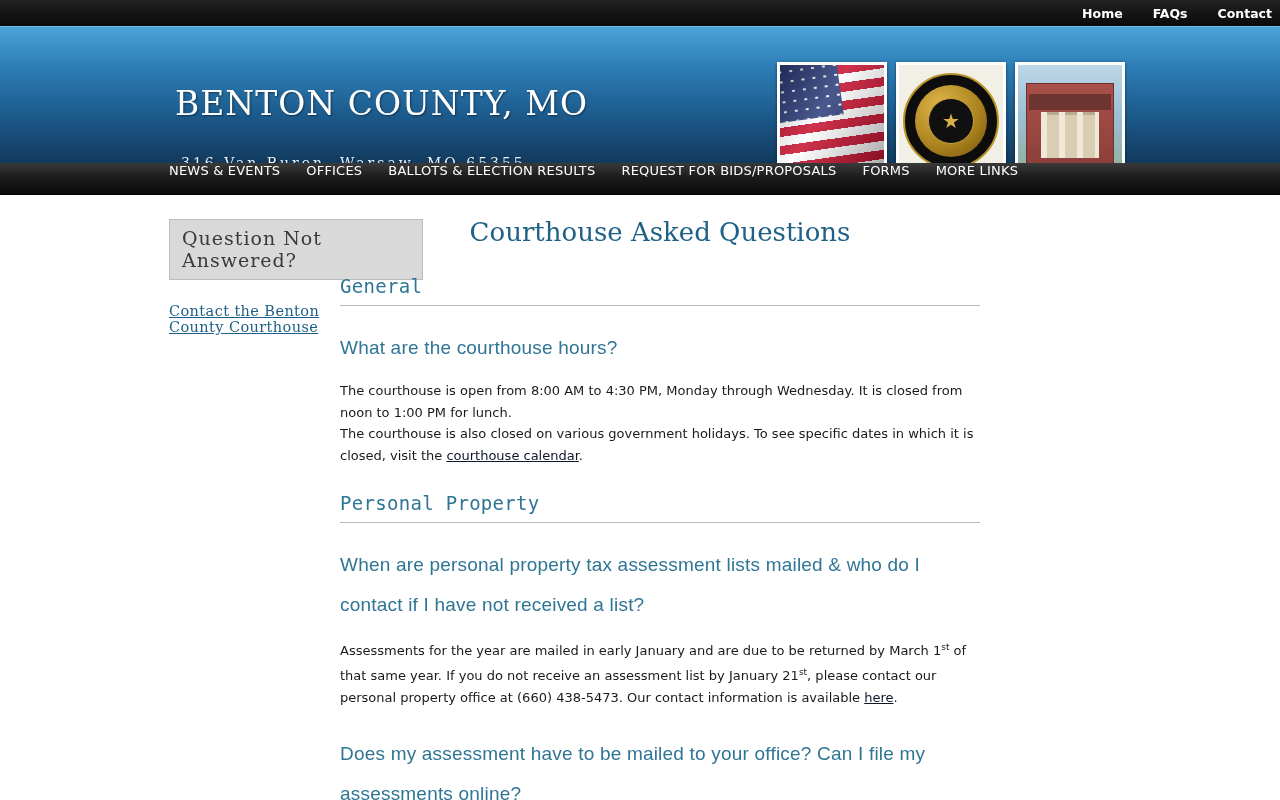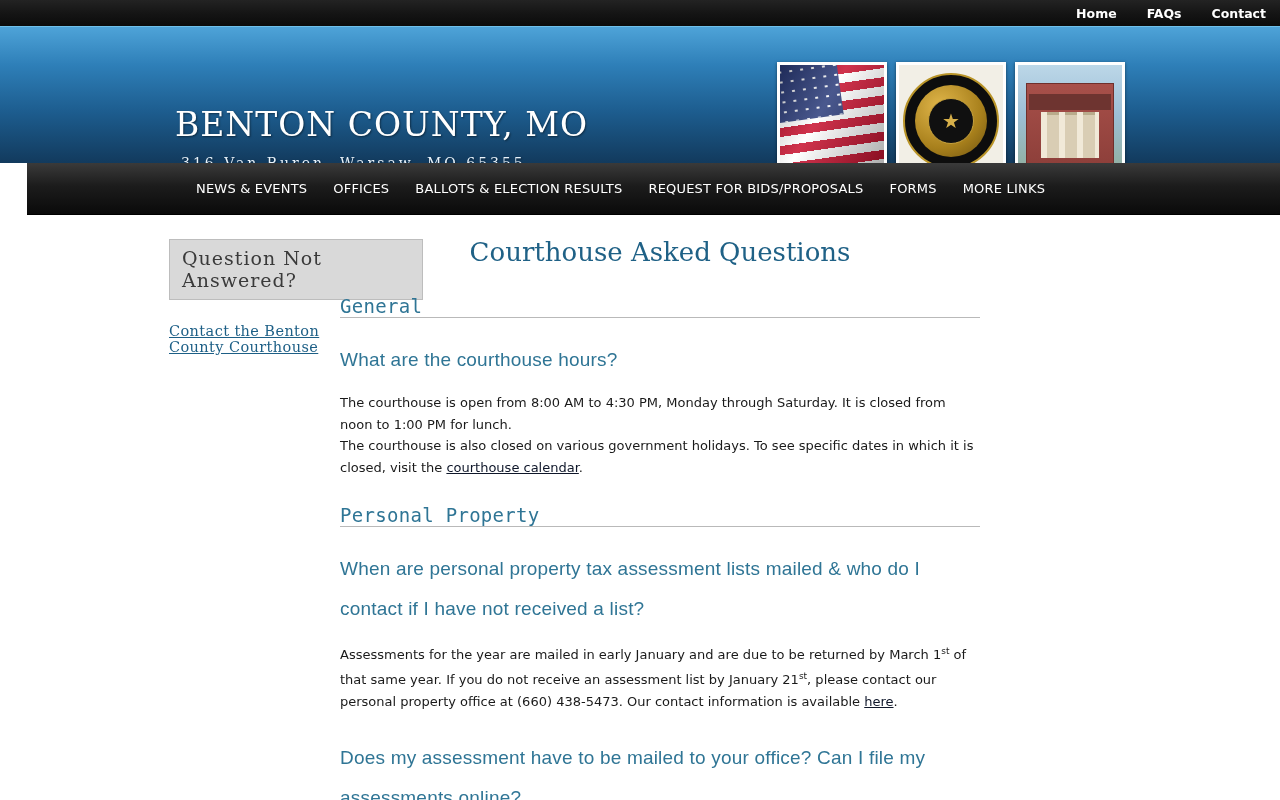--- a/index.html
+++ b/index.html
@@ -11,21 +11,21 @@
     overflow: hidden;
   }
 
   
   .topbar {
     height: 26px;
     background: linear-gradient(to bottom, #232323 0%, #151515 50%, #0b0b0b 100%);
     display: flex;
     align-items: center;
     justify-content: flex-end;
-    padding-right: 14px;
+    padding-right: 8px;
   }
   .topbar a {
     color: #ffffff;
     font-size: 12.5px;
     font-weight: bold;
     text-decoration: none;
     margin-left: 30px;
     font-family: "DejaVu Sans", sans-serif;
   }
 
@@ -33,21 +33,21 @@
   .banner {
     position: relative;
     height: 137px;
     background: linear-gradient(to bottom, #4ea3d8 0%, #2e7fb8 28%, #1d5d8f 62%, #123a5d 100%);
     border-top: 1px solid #6fc0ea;
     overflow: hidden;
   }
   .banner-title {
     position: absolute;
     left: 175px;
-    top: 81px;
+    top: 60px;
     color: #ffffff;
     font-family: "DejaVu Serif", serif;
     font-size: 33px;
     letter-spacing: 1px;
     line-height: 1;
     text-shadow: 1px 1px 2px rgba(0,0,0,0.45);
   }
   .banner-address {
     position: absolute;
     left: 181px;
@@ -148,27 +148,26 @@
       #f1e9d8 0px, #f1e9d8 6px, transparent 6px, transparent 18px);
   }
   .ch-win {
     position:absolute; top:30px; left:16px; right:16px; height:22px;
     background: repeating-linear-gradient(to right,
       #2c3b46 0px, #2c3b46 10px, transparent 10px, transparent 24px);
   }
 
   
   .nav {
-    height: 52px;
+    height: 32px;
     background: linear-gradient(to bottom, #3a3a3a 0%, #1c1c1c 45%, #0a0a0a 100%);
     display: flex;
-    align-items: center;
+    align-items: flex-start;
     padding-left: 169px;
     border-bottom: 1px solid #000;
-    margin-left: 27px;
   }
   .nav-item {
     color: #ffffff;
     font-size: 13px;
     letter-spacing: 0.2px;
     margin-right: 26px;
     text-decoration: none;
     white-space: nowrap;
     font-family: "DejaVu Sans", sans-serif;
   }
@@ -212,21 +211,21 @@
     color: #1f6186;
     font-family: "DejaVu Serif", serif;
     font-size: 26px;
     font-weight: normal;
     margin: 8px 0 28px 0;
   }
   .section-head {
     color: #2f7595;
     font-family: "DejaVu Sans Mono", monospace;
     font-size: 19px;
-    padding-bottom: 0;
+    padding-bottom: 8px;
     border-bottom: 1px solid #b9b9b9;
     margin-bottom: 22px;
     letter-spacing: 0.3px;
   }
   .question {
     color: #2f7595;
     font-family: Liberation Sans, sans-serif;
     font-size: 19px;
     line-height: 40px;
     margin-bottom: 12px;
@@ -303,21 +302,21 @@
     <a class="side-link" href="#">Contact the Benton County Courthouse</a>
   </div>
 
   <div class="main">
     <h1 class="page-title">Courthouse Asked Questions</h1>
 
     <div class="section-head">General</div>
 
     <div class="question">What are the courthouse hours?</div>
     <div class="answer">
-      <span>The courthouse is open from 8:00 AM to 4:30 PM, Monday through Saturday. It is closed from noon to 1:00 PM for lunch.</span><br>
+      <span>The courthouse is open from 8:00 AM to 4:30 PM, Monday through Wednesday. It is closed from noon to 1:00 PM for lunch.</span><br>
       <span>The courthouse is also closed on various government holidays. To see specific dates in which it is closed, visit the </span><a href="#">courthouse calendar</a><span>.</span>
     </div>
 
     <div class="section-head">Personal Property</div>
 
     <div class="question">When are personal property tax assessment lists mailed &amp; who do I contact if I have not received a list?</div>
     <div class="answer">
       <span>Assessments for the year are mailed in early January and are due to be returned by March 1</span><sup>st</sup><span> of that same year. If you do not receive an assessment list by January 21</span><sup>st</sup><span>, please contact our personal property office at (660) 438-5473. Our contact information is available </span><a href="#">here</a><span>.</span>
     </div>
 

